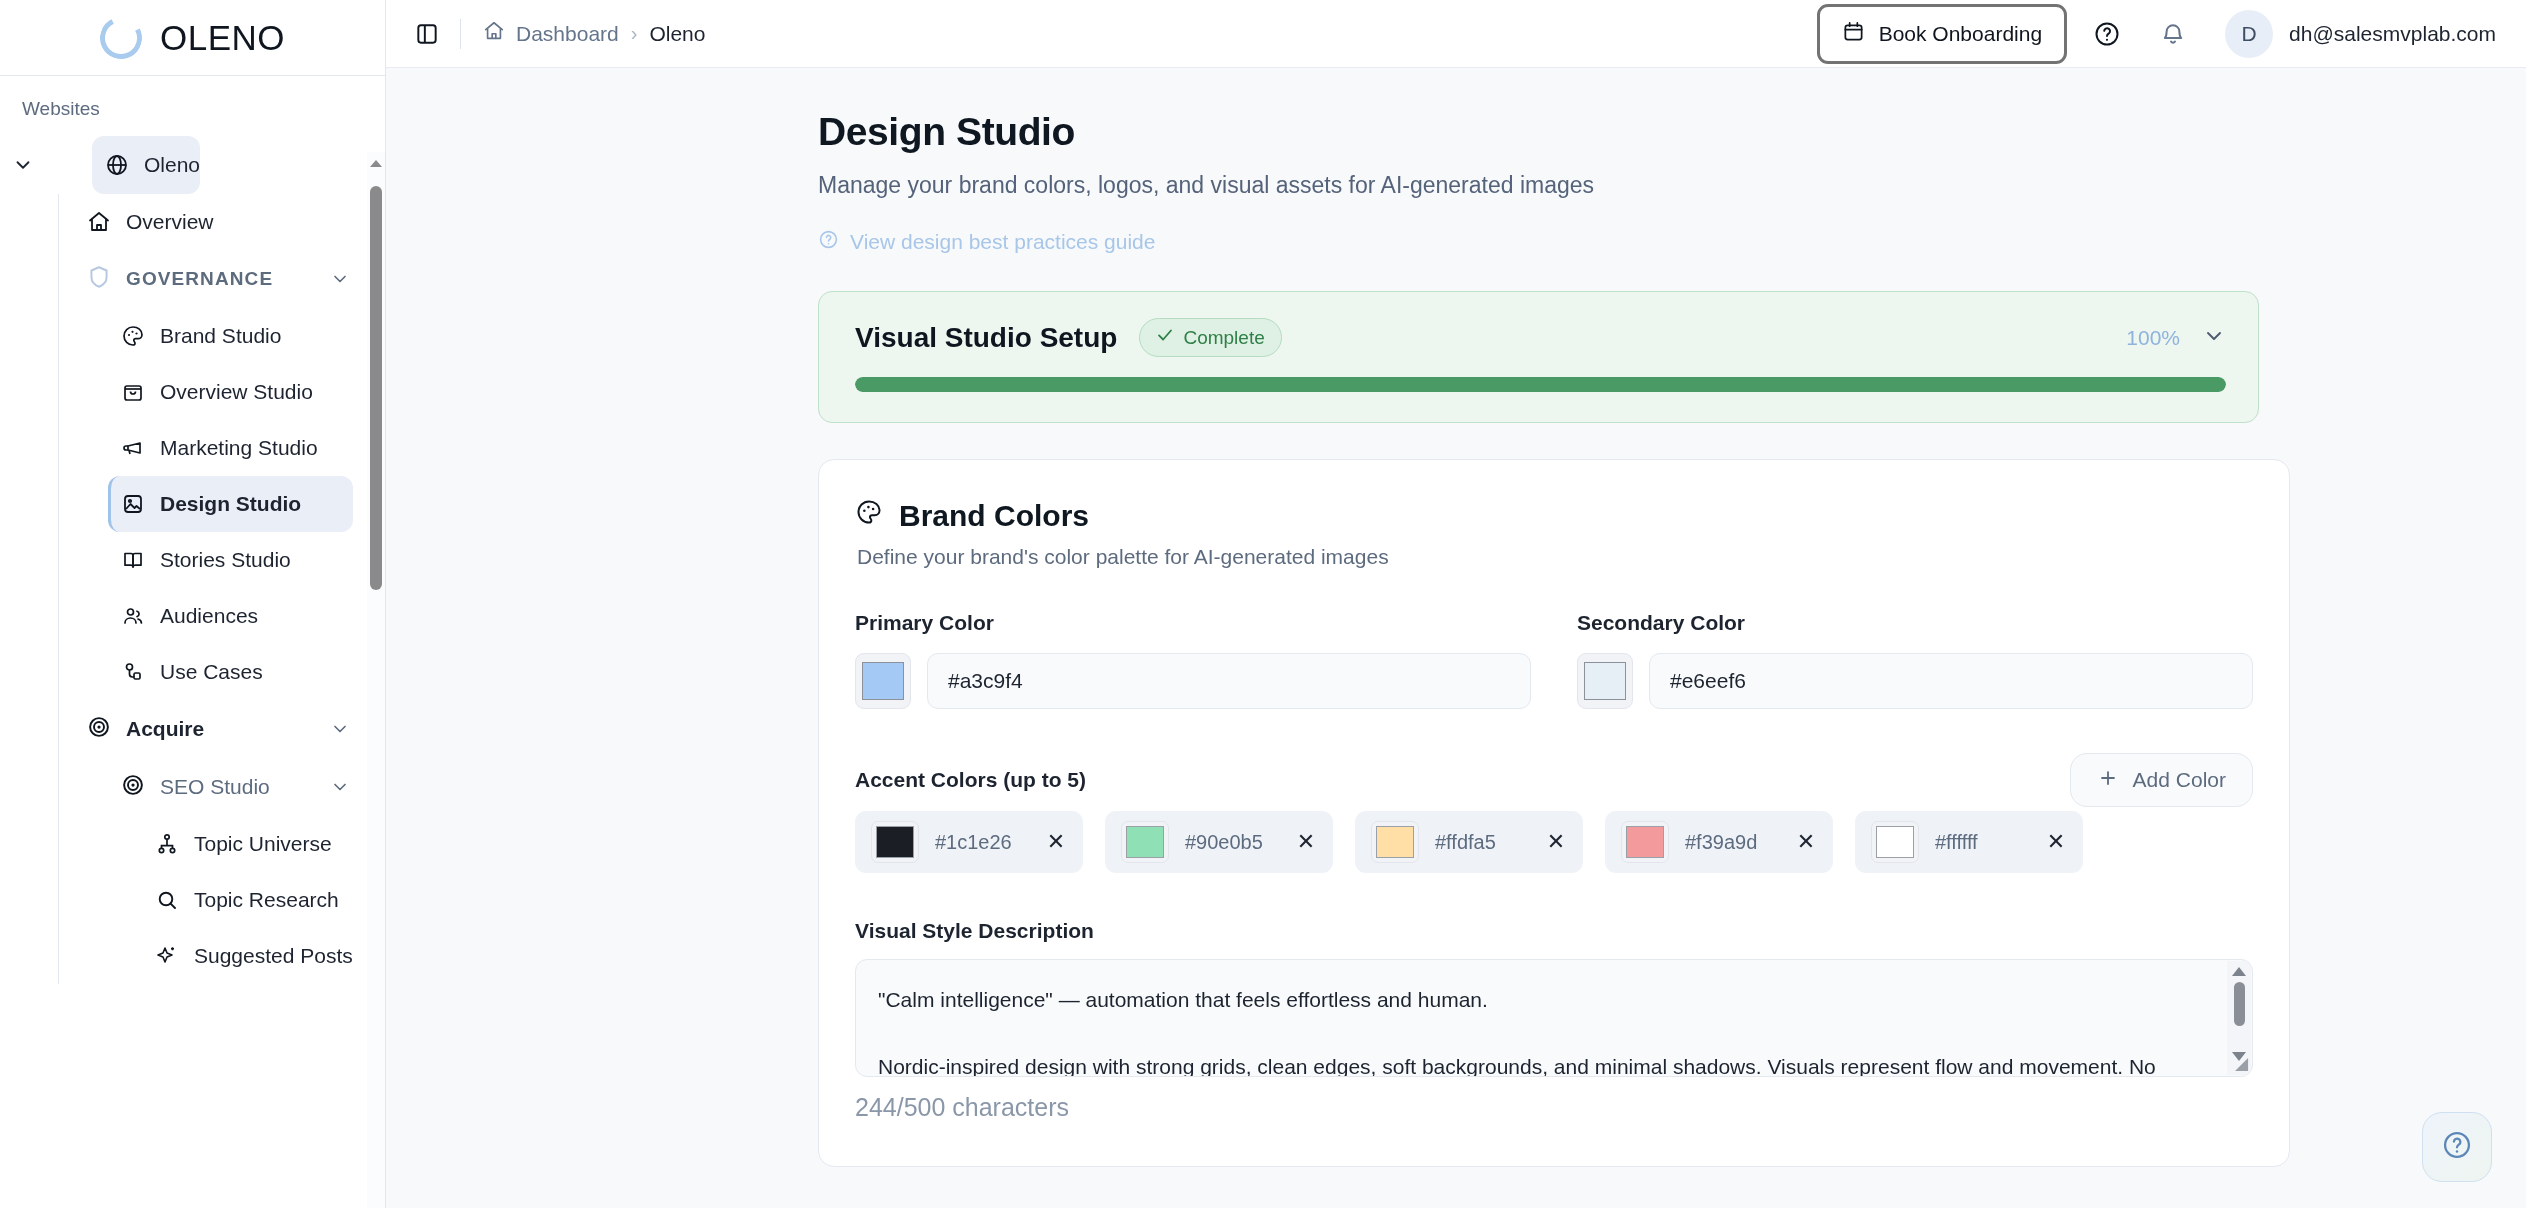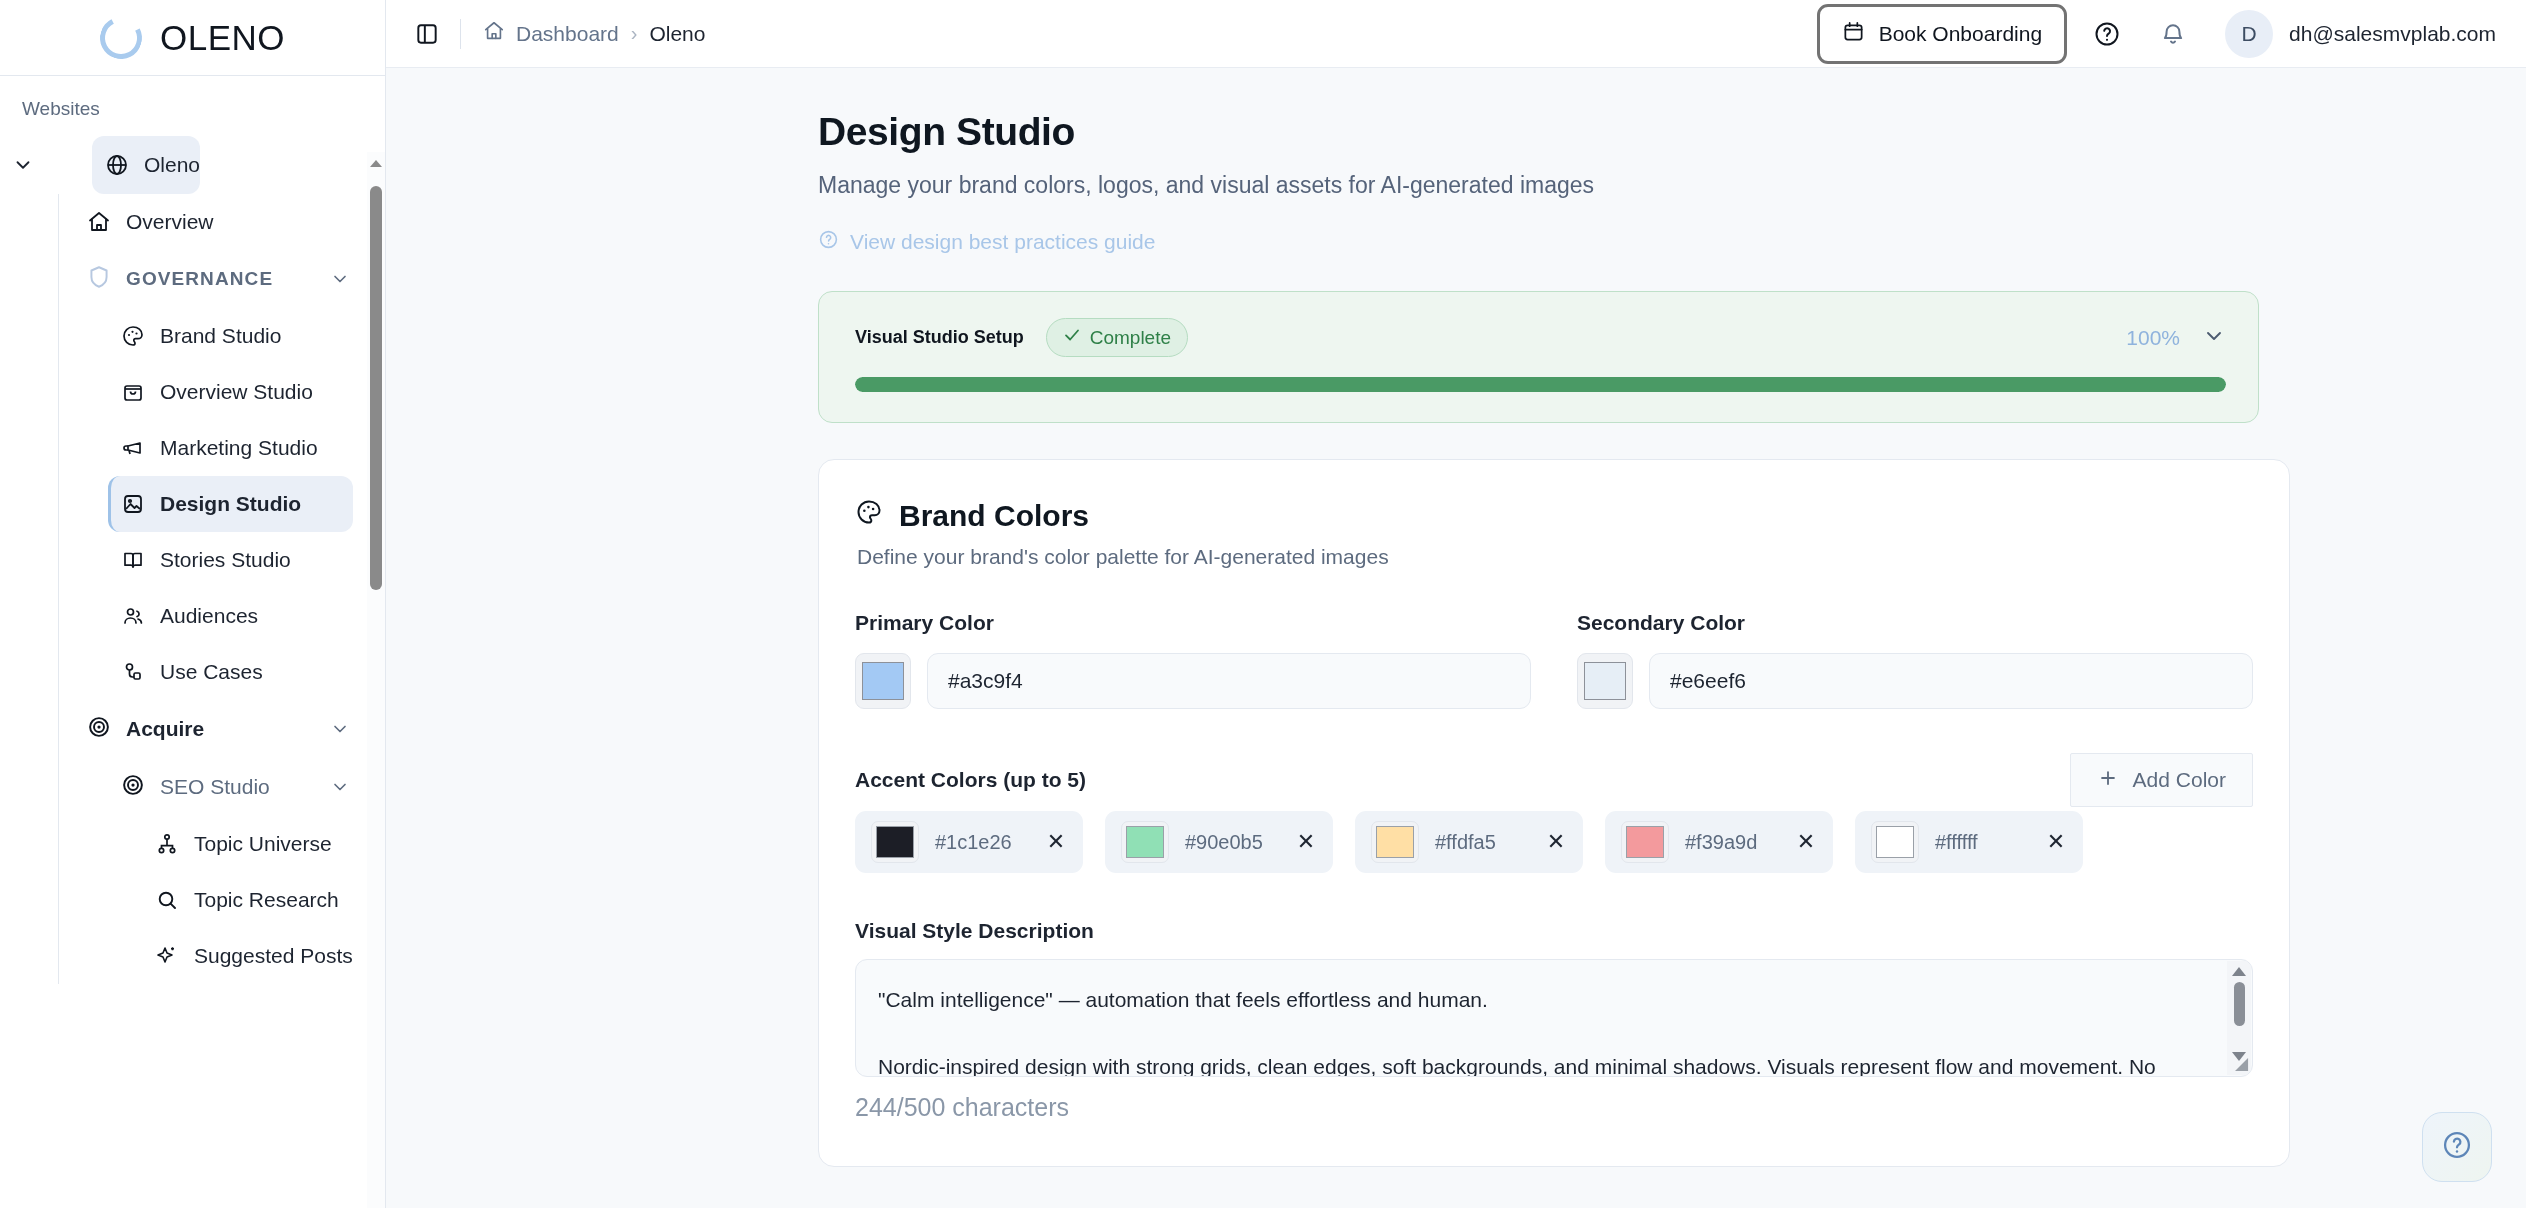--- a/index.html
+++ b/index.html
@@ -168,21 +168,21 @@
   }
   .setup-banner {
     margin-top: 36px;
     background: #eef6f0;
     border: 1px solid #bfe0c9;
     border-radius: 14px;
     width: 1441px;
     padding: 26px 32px 30px 36px;
   }
   .setup-top { display: flex; align-items: center; gap: 22px; }
-  .setup-title { font-size: 18px; font-weight: 600; color: #10161f; }
+  .setup-title { font-size: 28px; font-weight: 600; color: #10161f; }
   .pill {
     display: inline-flex; align-items: center; gap: 9px;
     background: #dff0e4; border: 1px solid #b5dcc1;
     color: #2f8048; font-size: 19px;
     padding: 7px 16px; border-radius: 999px;
   }
   .setup-right { margin-left: auto; display: flex; align-items: center; gap: 22px; }
   .pct { font-size: 21px; color: #8fb3dd; font-weight: 500; }
   .progress-track {
     margin-top: 20px; height: 15px; border-radius: 999px;
@@ -212,21 +212,21 @@
     font-size: 21px; padding: 0 20px;
     display: flex; align-items: center;
     min-width: 0;
   }
 
   .accent-head { display: flex; align-items: center; margin-top: 44px; }
   .add-color-btn {
     margin-left: auto;
     display: flex; align-items: center; gap: 14px;
     height: 54px; padding: 0 26px;
-    border: 1px solid #e4e9f0; border-radius: 2px;
+    border: 1px solid #e4e9f0; border-radius: 17px;
     background: #f8fafc; color: #5d6b7f; font-size: 21px;
   }
   .chips { display: flex; gap: 22px; margin-top: 4px; flex-wrap: nowrap; }
   .chip {
     display: flex; align-items: center; gap: 16px;
     background: #eff3f8; border-radius: 11px;
     padding: 12px 16px; height: 62px;
     flex: 0 0 auto;
     min-width: 228px;
   }

